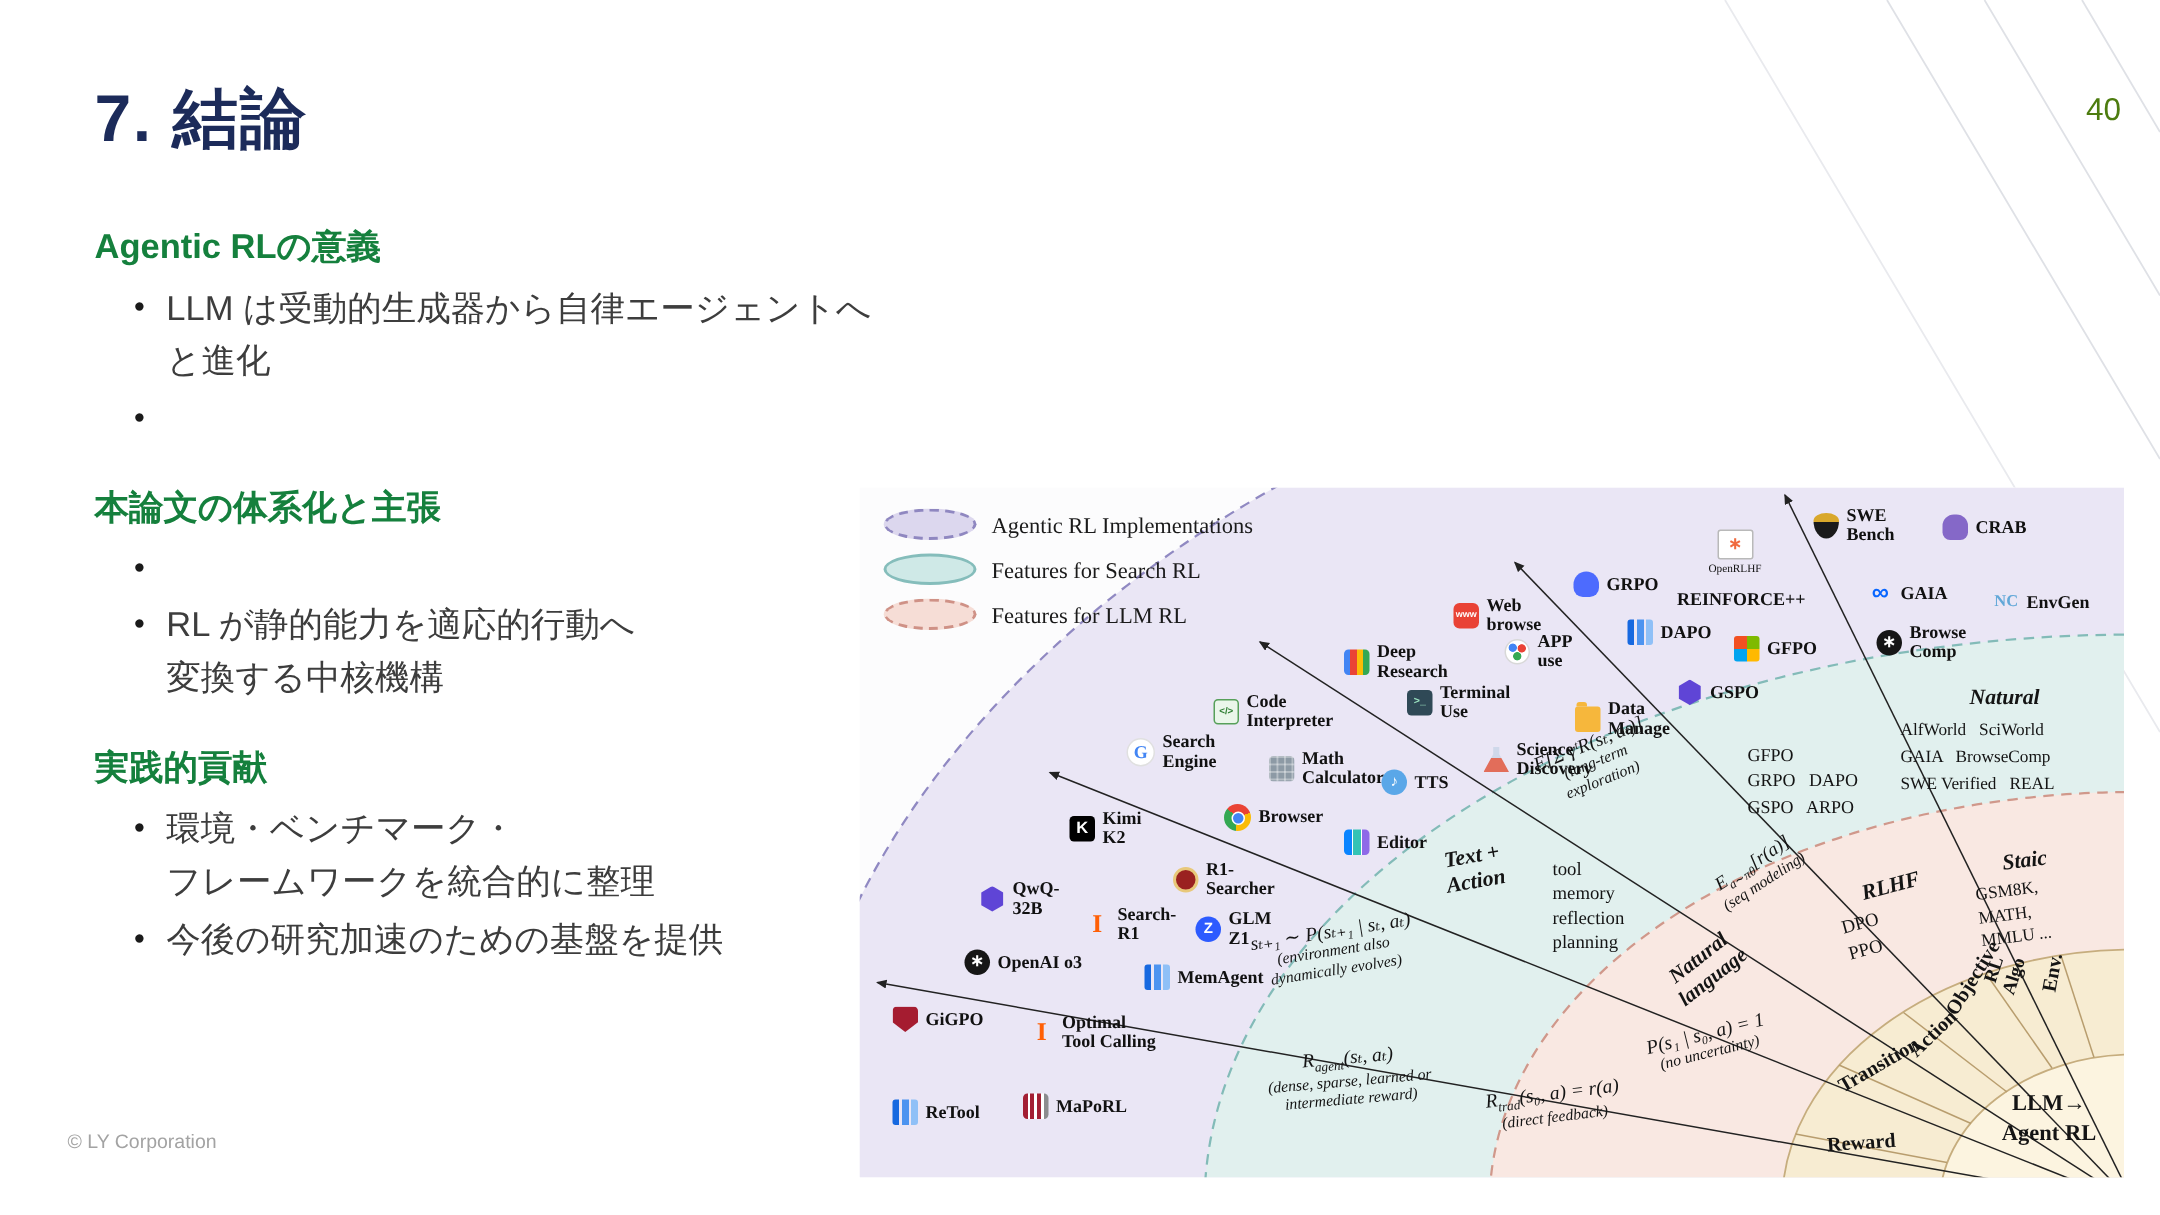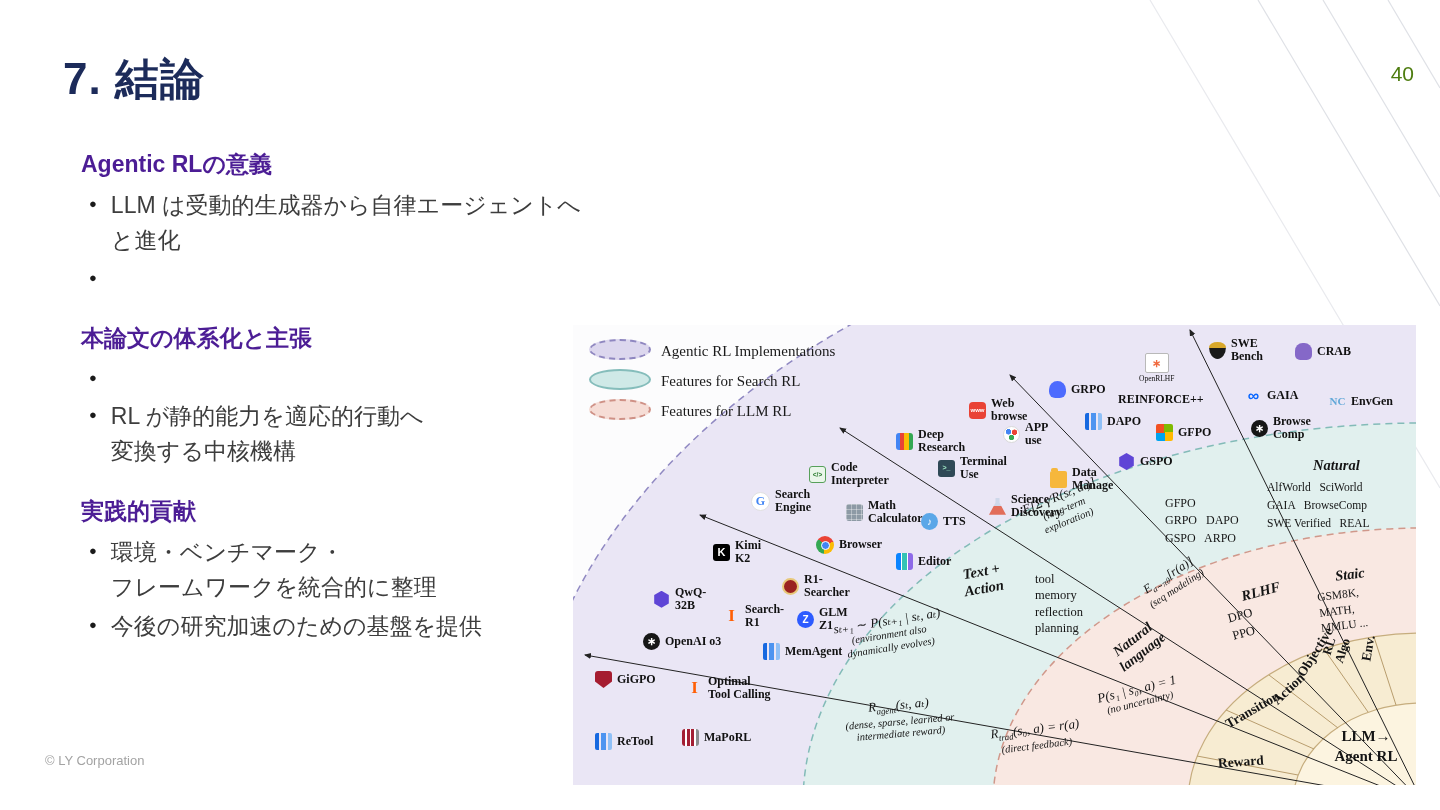--- a/index.html
+++ b/index.html
@@ -5,21 +5,21 @@
   html,body{margin:0;padding:0;background:#fff;}
   .slide{position:relative;width:1440px;height:810px;background:#ffffff;overflow:hidden;
          font-family:"Liberation Sans","DejaVu Sans",sans-serif;}
   .deco{position:absolute;left:0;top:0;z-index:0;}
   .pagenum{position:absolute;top:22px;right:26px;font-size:21px;color:#4d7c0f;z-index:3;margin-top:40px;}
   .footer{position:absolute;left:45px;top:753px;font-size:13px;color:#a3a3a3;z-index:3;}
 
   .left{position:absolute;left:63px;top:50px;width:540px;z-index:1;color:#3d3d3d;}
   .title{font-size:44px;font-weight:bold;color:#1c2b5a;margin:0 0 40px 0;letter-spacing:1px;}
   .sec{margin-bottom:28px;}
-  .sec h2{font-size:23px;font-weight:bold;color:#4c1d95;margin:0 0 8px 18px;}
+  .sec h2{font-size:23px;font-weight:bold;color:#15803d;margin:0 0 8px 0;}
   .sec ul{list-style:none;margin:0;padding:0 0 0 26px;}
   .sec li{display:flex;gap:14px;font-size:23px;line-height:1.5;margin-bottom:5px;color:#3d3d3d;}
   .dot{font-size:13px;line-height:2.5;color:#1a1a1a;flex:none;}
   .btxt{white-space:pre-line;}
 
   
   .figure{position:absolute;left:573px;top:325px;width:843px;height:460px;z-index:2;background:#fdfdfe;
           overflow:hidden;font-family:"Liberation Serif","DejaVu Serif","DejaVu Sans",serif;}
   .figure *{box-sizing:border-box;}
   .rings{position:absolute;left:0;top:0;}

